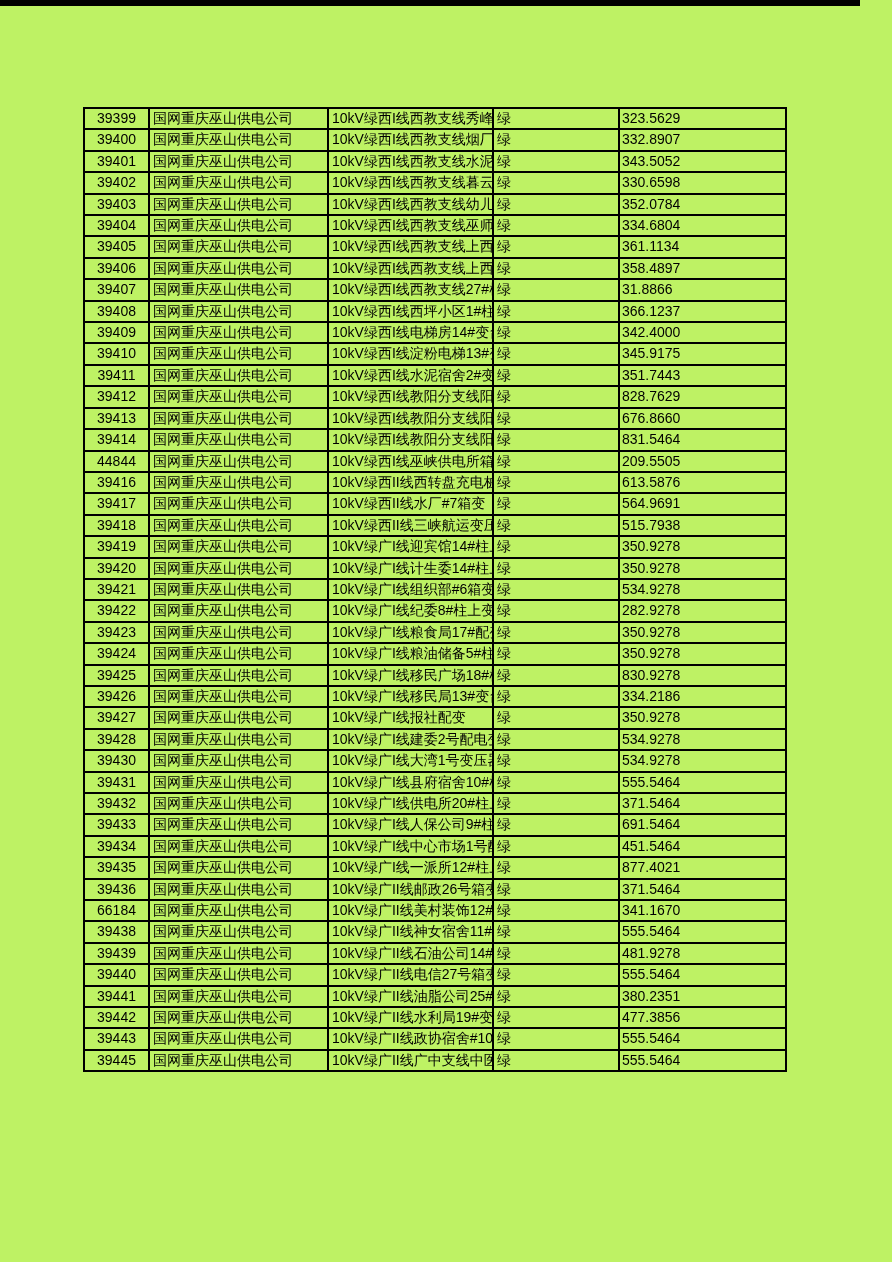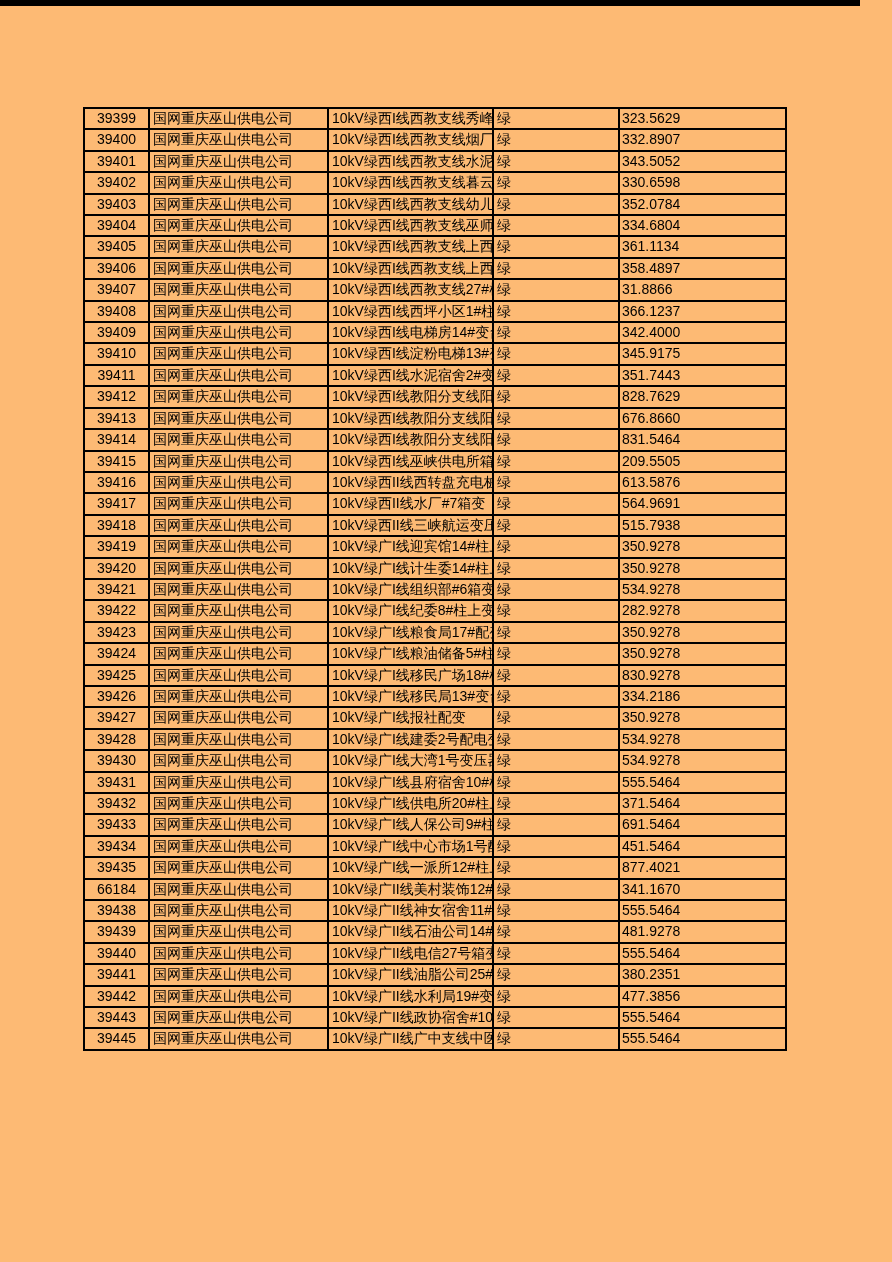--- a/index.html
+++ b/index.html
@@ -1,21 +1,21 @@
 <!DOCTYPE html>
 <html><head>
 <meta charset="utf-8">
 <style>
   * { margin: 0; padding: 0; box-sizing: border-box; }
   html, body { background: #ffffff; }
   .page {
     position: relative;
     width: 892px;
     height: 1262px;
-    background: #fdba74;
+    background: #bef264;
     overflow: hidden;
     font-family: "Liberation Sans", sans-serif;
     color: #000000;
   }
   .top-bar {
     position: absolute;
     left: 0;
     top: 0;
     width: 860px;
     height: 6px;
@@ -165,21 +165,21 @@
       <td class="c-value">676.8660</td>
     </tr>
         <tr>
       <td class="c-id">39414</td>
       <td class="c-company">国网重庆巫山供电公司</td>
       <td class="c-line">10kV绿西I线教阳分支线阳光</td>
       <td class="c-status">绿</td>
       <td class="c-value">831.5464</td>
     </tr>
         <tr>
-      <td class="c-id">39415</td>
+      <td class="c-id">44844</td>
       <td class="c-company">国网重庆巫山供电公司</td>
       <td class="c-line">10kV绿西I线巫峡供电所箱变</td>
       <td class="c-status">绿</td>
       <td class="c-value">209.5505</td>
     </tr>
         <tr>
       <td class="c-id">39416</td>
       <td class="c-company">国网重庆巫山供电公司</td>
       <td class="c-line">10kV绿西II线西转盘充电桩变</td>
       <td class="c-status">绿</td>
@@ -303,20 +303,27 @@
       <td class="c-line">10kV绿广I线中心市场1号配</td>
       <td class="c-status">绿</td>
       <td class="c-value">451.5464</td>
     </tr>
         <tr>
       <td class="c-id">39435</td>
       <td class="c-company">国网重庆巫山供电公司</td>
       <td class="c-line">10kV绿广I线一派所12#柱上</td>
       <td class="c-status">绿</td>
       <td class="c-value">877.4021</td>
+    </tr>
+        <tr>
+      <td class="c-id">39436</td>
+      <td class="c-company">国网重庆巫山供电公司</td>
+      <td class="c-line">10kV绿广II线邮政26号箱变</td>
+      <td class="c-status">绿</td>
+      <td class="c-value">371.5464</td>
     </tr>
         <tr>
       <td class="c-id">66184</td>
       <td class="c-company">国网重庆巫山供电公司</td>
       <td class="c-line">10kV绿广II线美村装饰12#变</td>
       <td class="c-status">绿</td>
       <td class="c-value">341.1670</td>
     </tr>
         <tr>
       <td class="c-id">39438</td>

